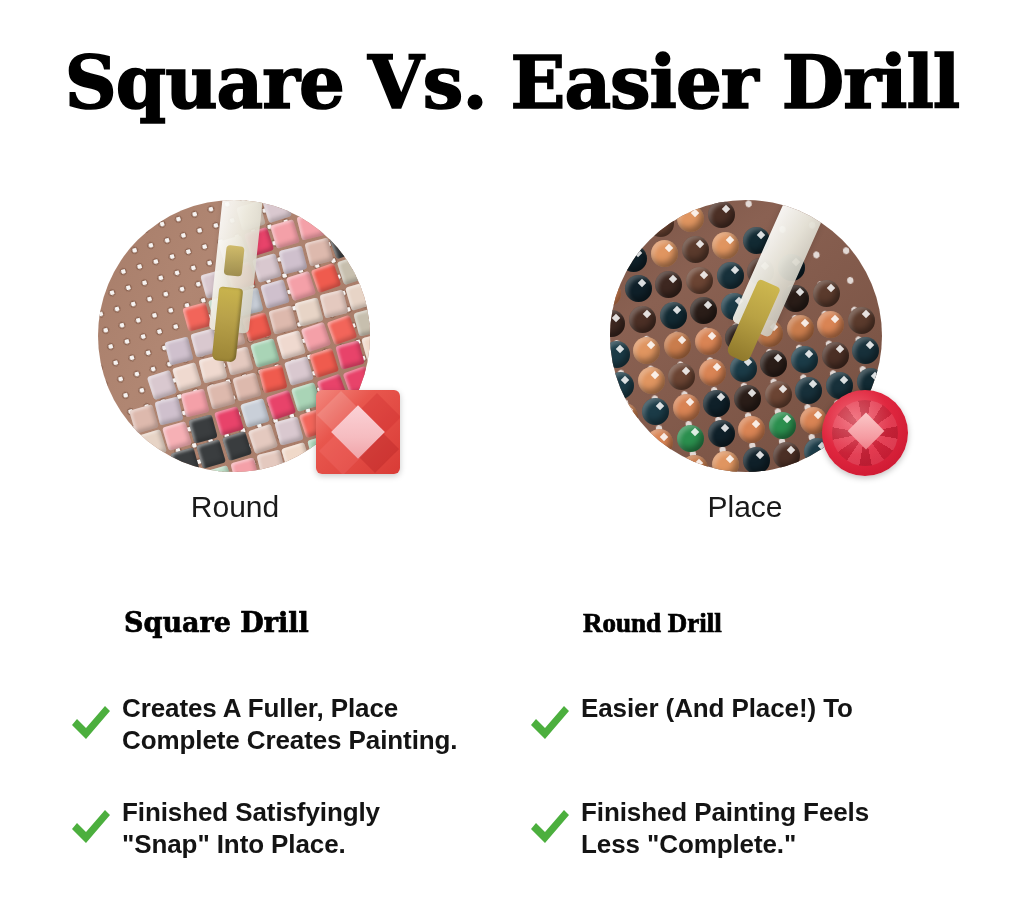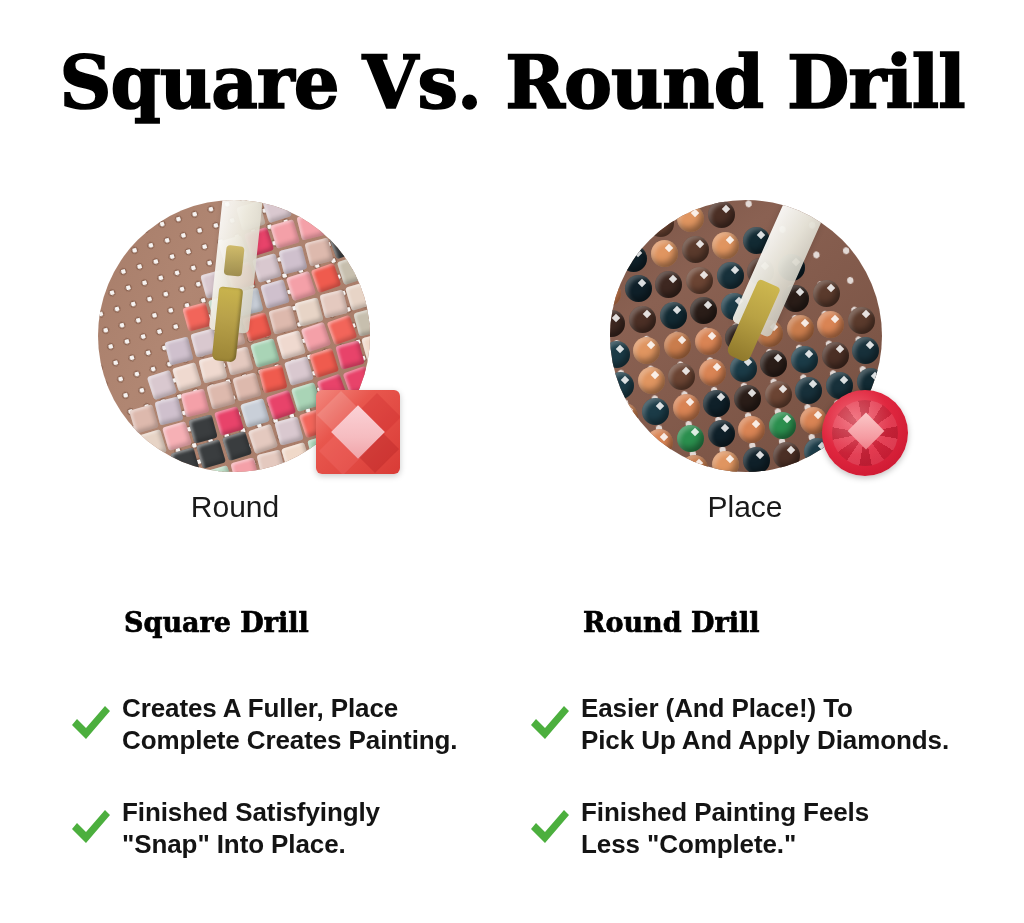--- a/index.html
+++ b/index.html
@@ -265,21 +265,21 @@
     position: absolute;
     top: 607px;
     font-family: "DejaVu Serif", serif;
     font-weight: 700;
     font-size: 27px;
     line-height: 32px;
     color: #000000;
     -webkit-text-stroke: .7px #000000;
   }
   .col-head.left  { left: 124px; }
-  .col-head.right { left: 583px; }
+  .col-head.right { left: 583px; font-family: Liberation Serif, serif; }
 
   
   .bullets {
     position: absolute;
     width: 470px;
   }
   .bullets.left  { left: 68px;  top: 692px; }
   .bullets.right { left: 527px; top: 692px; }
 
   .bullet {
@@ -303,21 +303,21 @@
     font-weight: 700;
     font-size: 26px;
     line-height: 32px;
     color: #141414;
     letter-spacing: -0.1px;
   }
 </style>
 </head>
 <body>
 
-<div class="title">Square Vs. Round Drill</div>
+<div class="title">Square Vs. Easier Drill</div>
 
 <div class="photos">
 
   <div class="photo-cell left">
     <div class="circle-photo">
       <div class="sq-canvas">
         <div class="sq-symbols"></div>
       </div>
       <div class="sq-grid" id="sq-grid">
           <div class="sq-bead" style="left: 141.175px; top: 4.24408px; background: rgb(231, 212, 198); transform: rotate(-15.8deg);"></div>
@@ -553,21 +553,20 @@
 <div class="bullets right">
 
   <div class="bullet">
     <span class="check-icon">
       <svg viewBox="0 0 46 46" xmlns="http://www.w3.org/2000/svg">
         <path d="M4 25 L9 19 L18 28 L37 6 L42 11 L18 39 Z" fill="#4CAF3E"></path>
       </svg>
     </span>
     <div class="bullet-text">
       <div>Easier (And Place!) To</div>
-      <div>Pick Up And Apply Diamonds.</div>
     </div>
   </div>
 
   <div class="bullet">
     <span class="check-icon">
       <svg viewBox="0 0 46 46" xmlns="http://www.w3.org/2000/svg">
         <path d="M4 25 L9 19 L18 28 L37 6 L42 11 L18 39 Z" fill="#4CAF3E"></path>
       </svg>
     </span>
     <div class="bullet-text">

